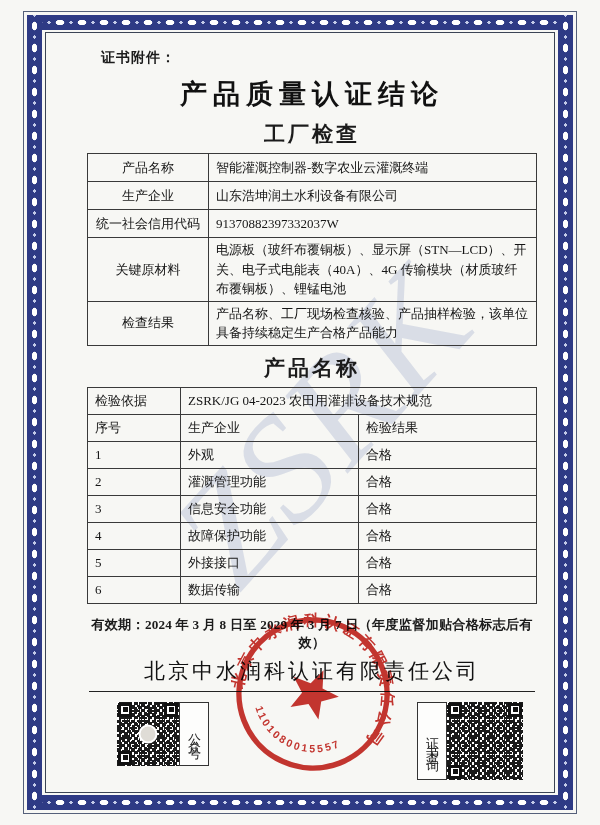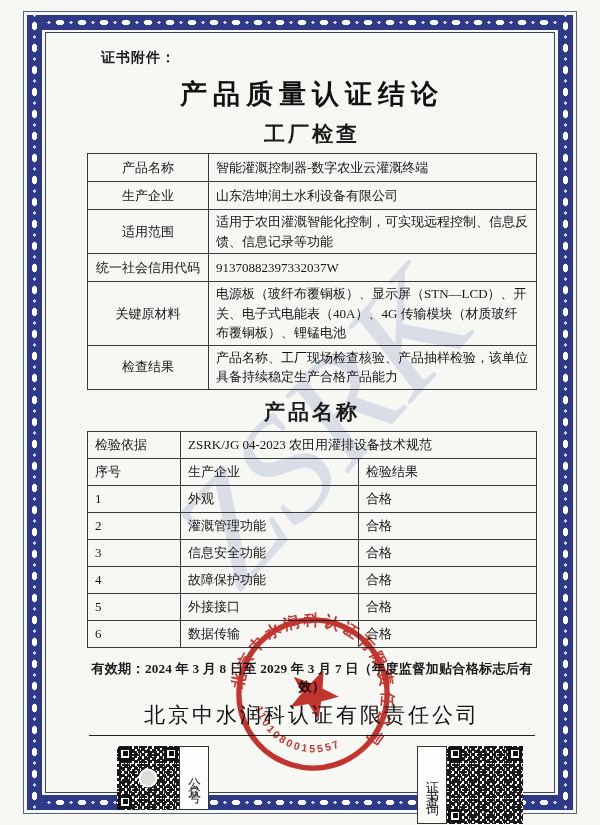--- a/index.html
+++ b/index.html
@@ -103,24 +103,20 @@
 
     <table class="t1">
       <tbody>
         <tr class="single">
           <td class="lbl">产品名称</td>
           <td class="val">智能灌溉控制器-数字农业云灌溉终端</td>
         </tr>
         <tr class="single">
           <td class="lbl">生产企业</td>
           <td class="val">山东浩坤润土水利设备有限公司</td>
-        </tr>
-        <tr>
-          <td class="lbl">适用范围</td>
-          <td class="val">适用于农田灌溉智能化控制，可实现远程控制、信息反馈、信息记录等功能</td>
         </tr>
         <tr class="single">
           <td class="lbl">统一社会信用代码</td>
           <td class="val">91370882397332037W</td>
         </tr>
         <tr>
           <td class="lbl">关键原材料</td>
           <td class="val">电源板（玻纤布覆铜板）、显示屏（STN—LCD）、开关、电子式电能表（40A）、4G 传输模块（材质玻纤布覆铜板）、锂锰电池</td>
         </tr>
         <tr>

